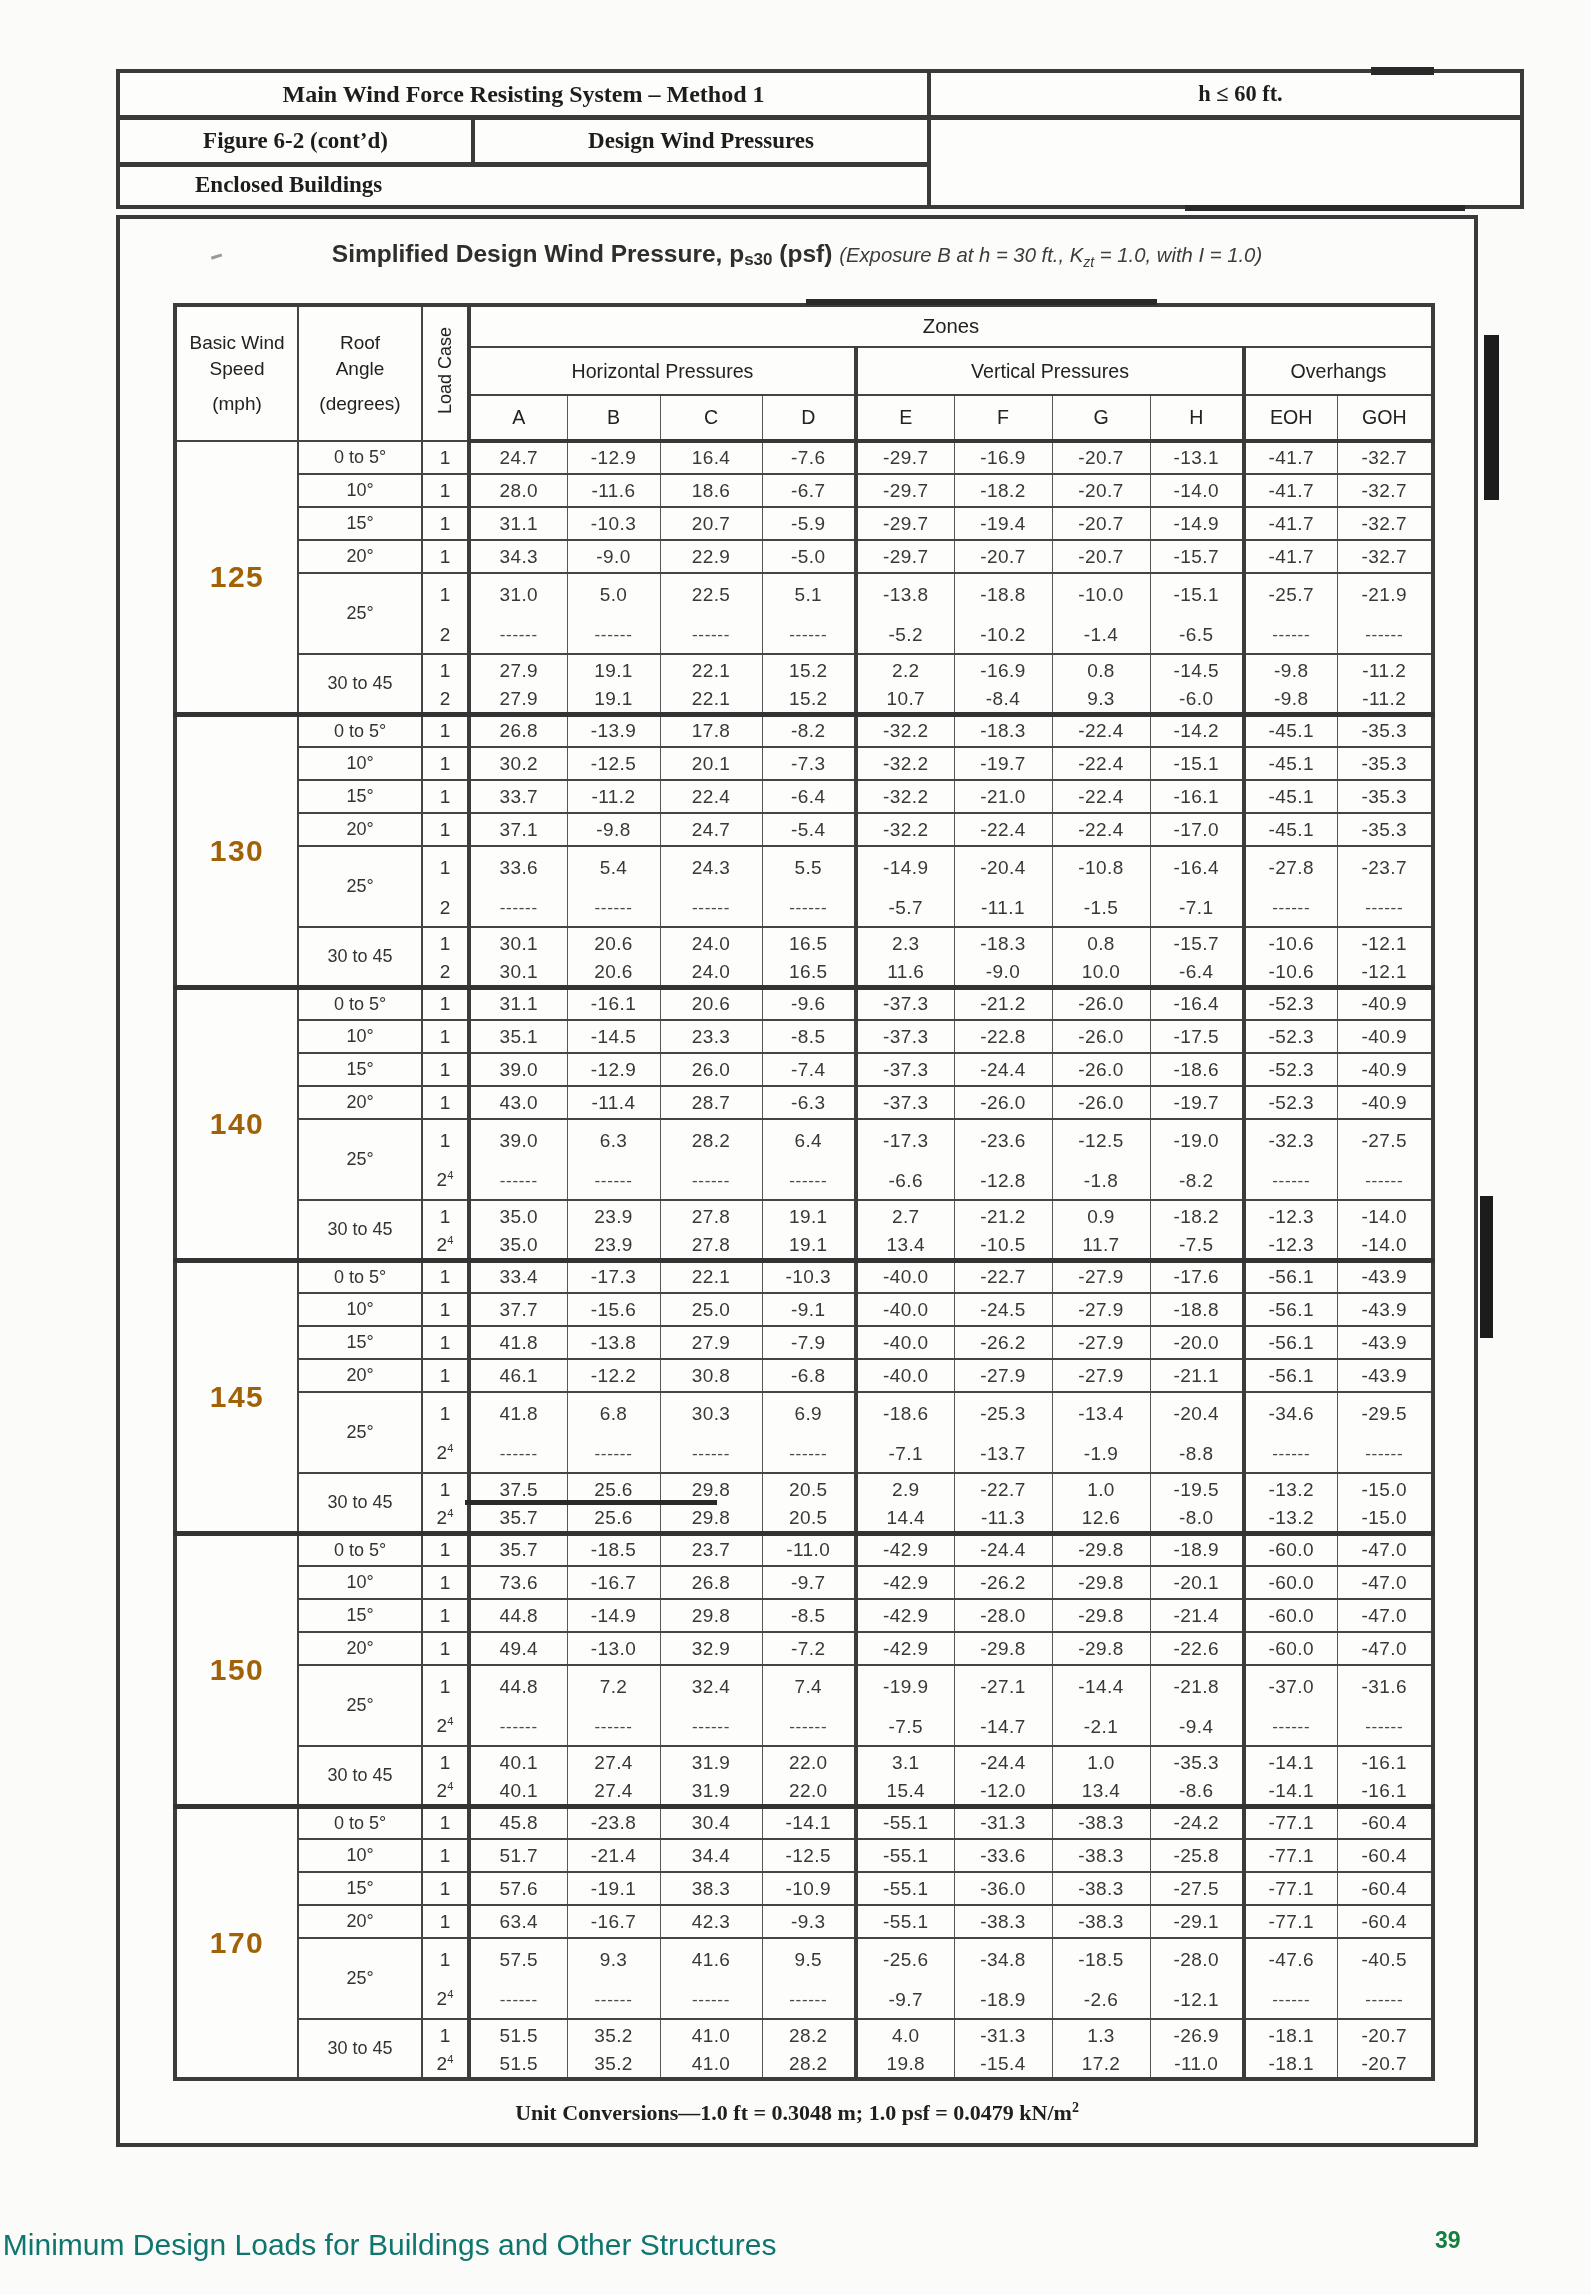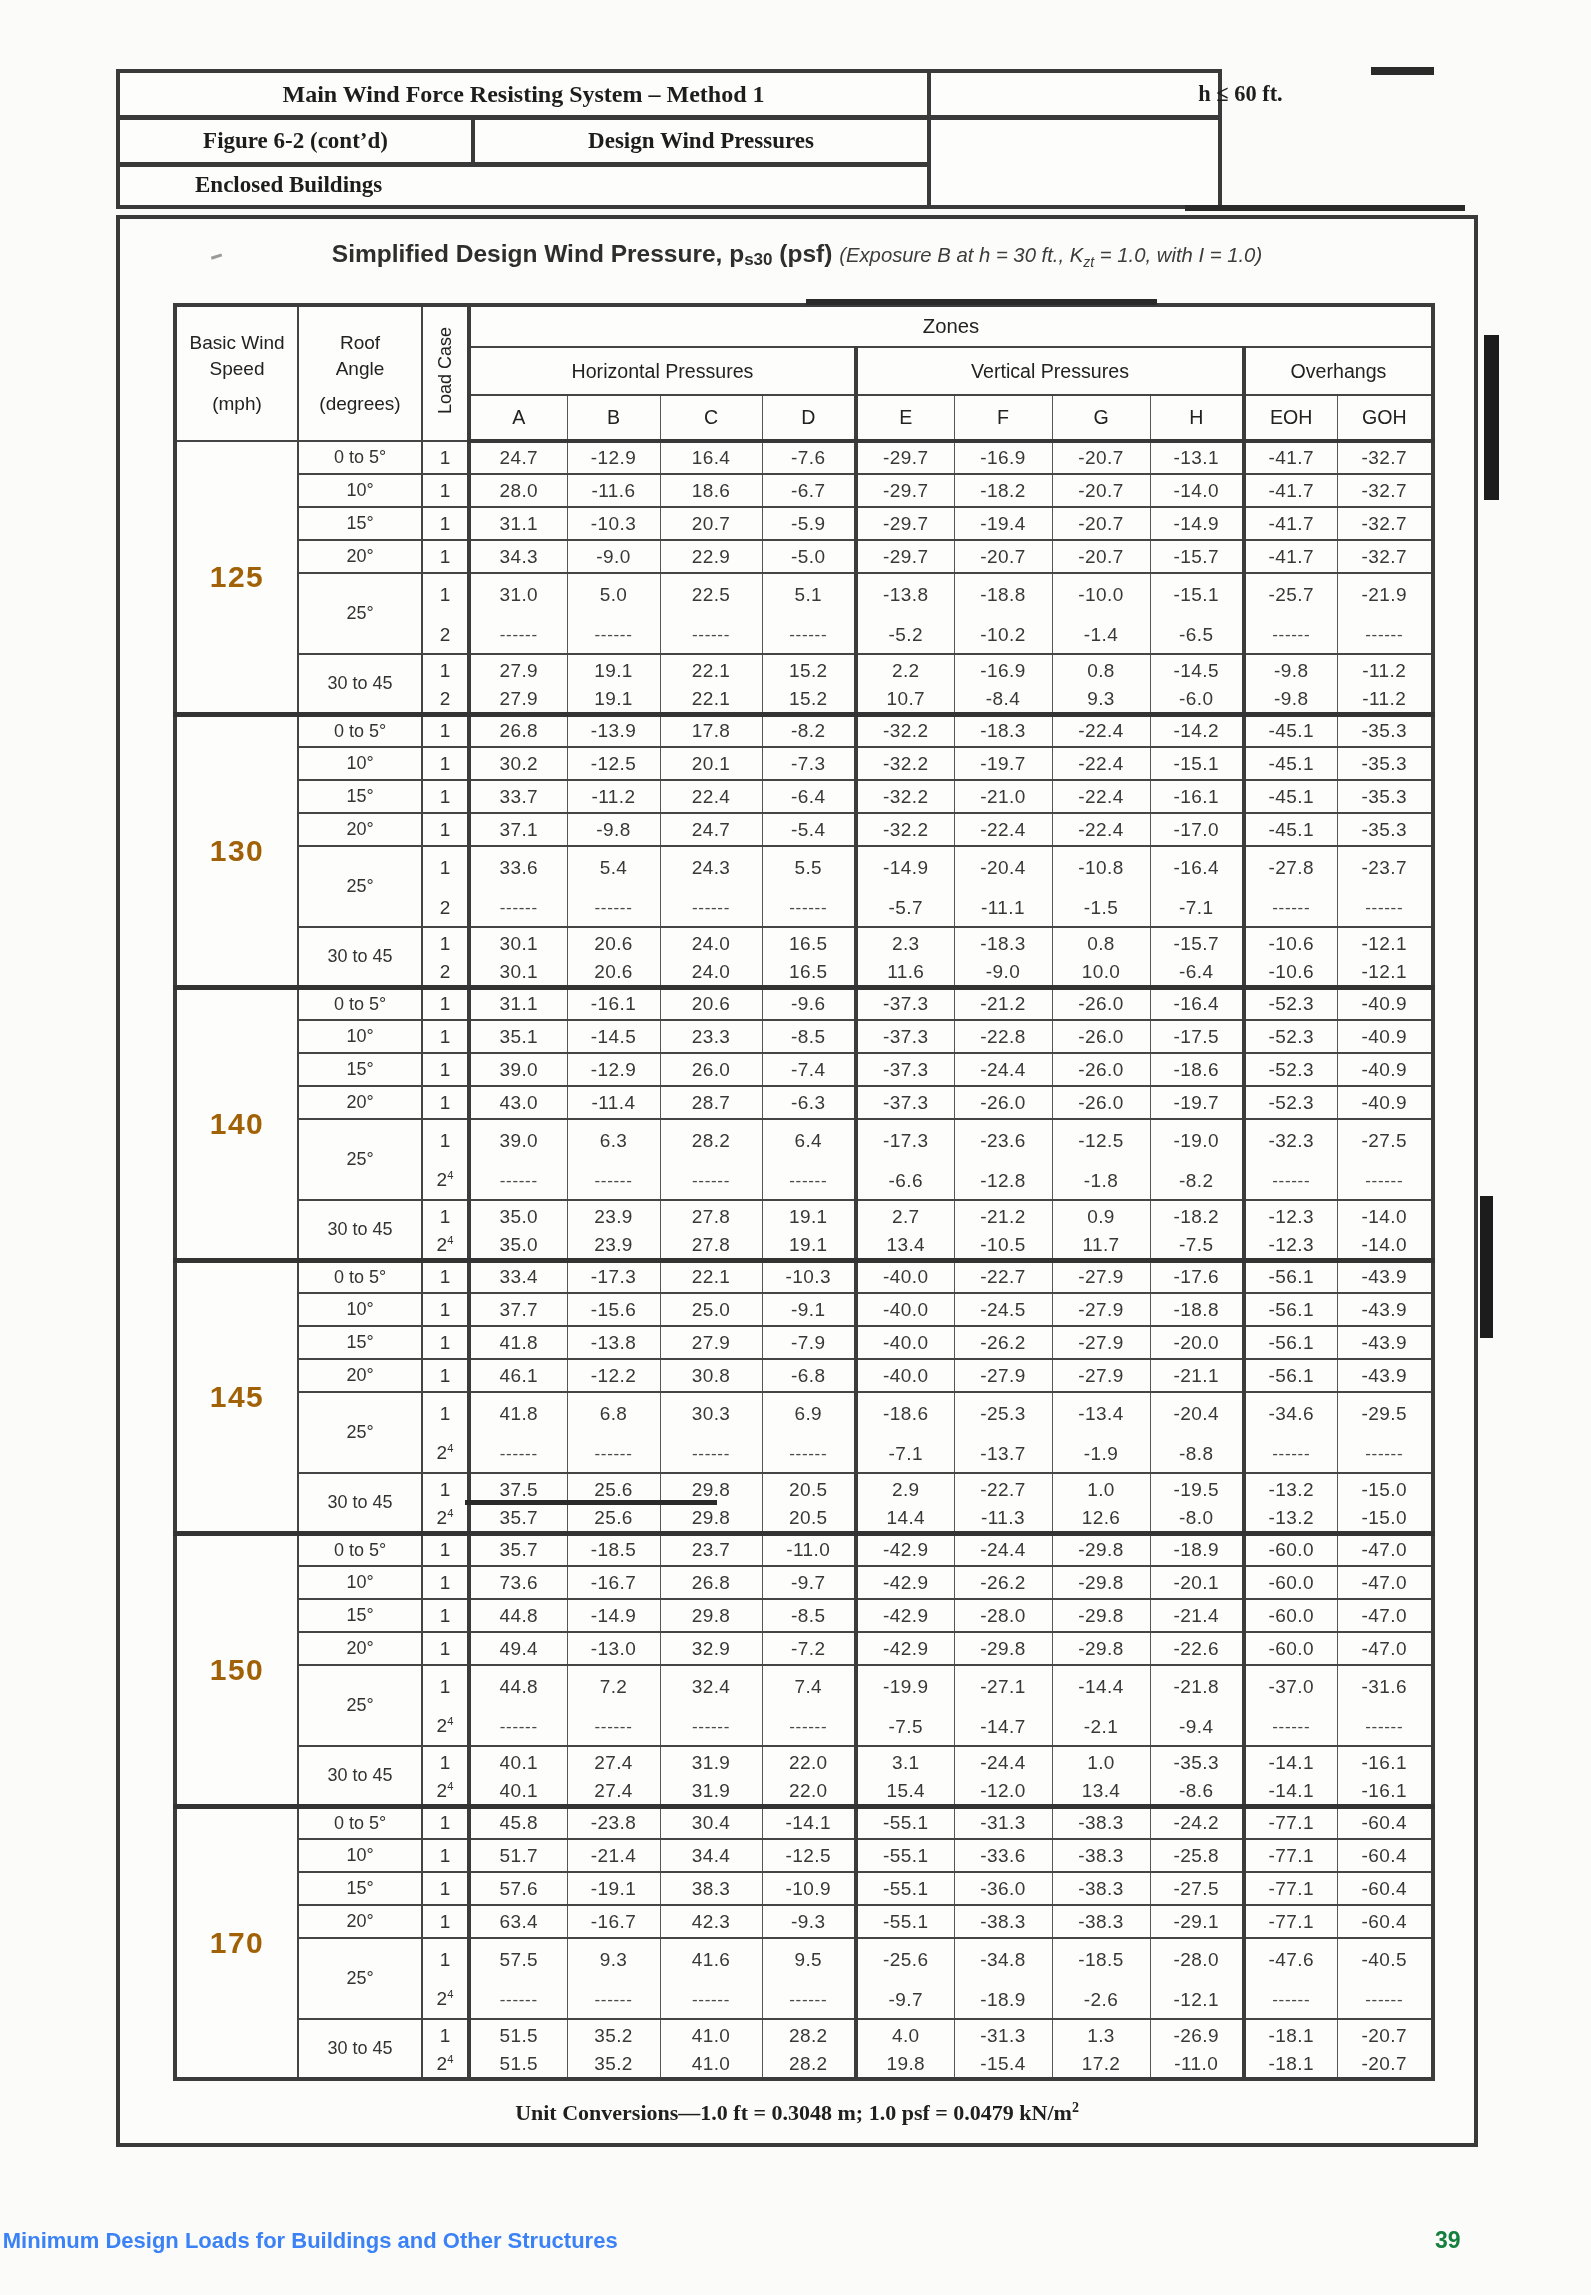--- a/index.html
+++ b/index.html
@@ -1,19 +1,19 @@
 <!DOCTYPE html>
 <html style="font-size:11.2px"><head>
 <meta charset="utf-8">
 <style>
   html,body{margin:0;padding:0;background:#e8e8e6;}
   .page{position:relative;width:1592px;height:2295px;background:#fbfbfa;overflow:hidden;
         font-family:"Liberation Sans", sans-serif;color:#333;}
   
-  .hdr{position:absolute;left:116px;top:69px;width:1106px;height:140px;
+  .hdr{position:absolute;left:116px;top:69px;width:1408px;height:140px;
        border:4.9px solid #3a3a3a;box-sizing:border-box;background:#fdfdfc;}
   .hdr .vdiv{position:absolute;left:807px;top:0;bottom:0;width:4.2px;background:#3a3a3a;}
   .hdr .hdiv1{position:absolute;left:0;top:42px;width:100%;height:4.9px;background:#3a3a3a;}
   .hdr .hdiv2{position:absolute;left:0;top:89px;width:807px;height:4.9px;background:#3a3a3a;}
   .hdr .fdiv{position:absolute;left:351px;top:47px;width:4.2px;height:42px;background:#3a3a3a;}
   .hcell{position:absolute;display:flex;align-items:center;justify-content:center;
          font-family:"Liberation Serif", serif;font-weight:bold;color:#1d1d1d;}
   .hc-r1l{left:0;top:0;width:807px;height:42px;font-size:24px;}
   .hc-r1r{left:811px;top:0;width:547px;height:42px;font-size:22.4px;margin-left:36px;}
   .hc-r2a{left:0;top:47px;width:351px;height:42px;font-size:23px;}
@@ -55,21 +55,21 @@
   tbody tr td{border-top:2.8px solid #454545;}
   tbody tr.bb td{border-top:5.6px solid #333;}
   tbody tr.nt td{border-top:none;}
   tr.h-n{height:33px;} tr.h-t{height:43px;} tr.h-m{height:38px;} tr.h-n2{height:32px;} tr.h-s{height:28px;}
   td.ang.top2{vertical-align:middle;}
   
   .unitline{position:absolute;left:0;bottom:17px;width:100%;text-align:center;
             font-family:"Liberation Serif", serif;font-weight:bold;font-size:22px;color:#1f1f1f;}
   .unitline sup{font-size:14px;}
   
-  .footer-title{position:absolute;left:2.8px;top:2228px;font-size:22px;font-weight:bold;color:#3b82f6;}
+  .footer-title{position:absolute;left:2.8px;top:2228px;font-size:30px;font-weight:normal;color:#0f766e;}
   .footer-page{position:absolute;left:1435px;top:2227px;font-size:23px;font-weight:bold;color:#15803d;}
   
   .artifact{position:absolute;background:#1c1c1c;}
   .smear{position:absolute;background:#2a2a2a;}
 </style>
 </head>
 <body>
 
 <div class="page">
 

